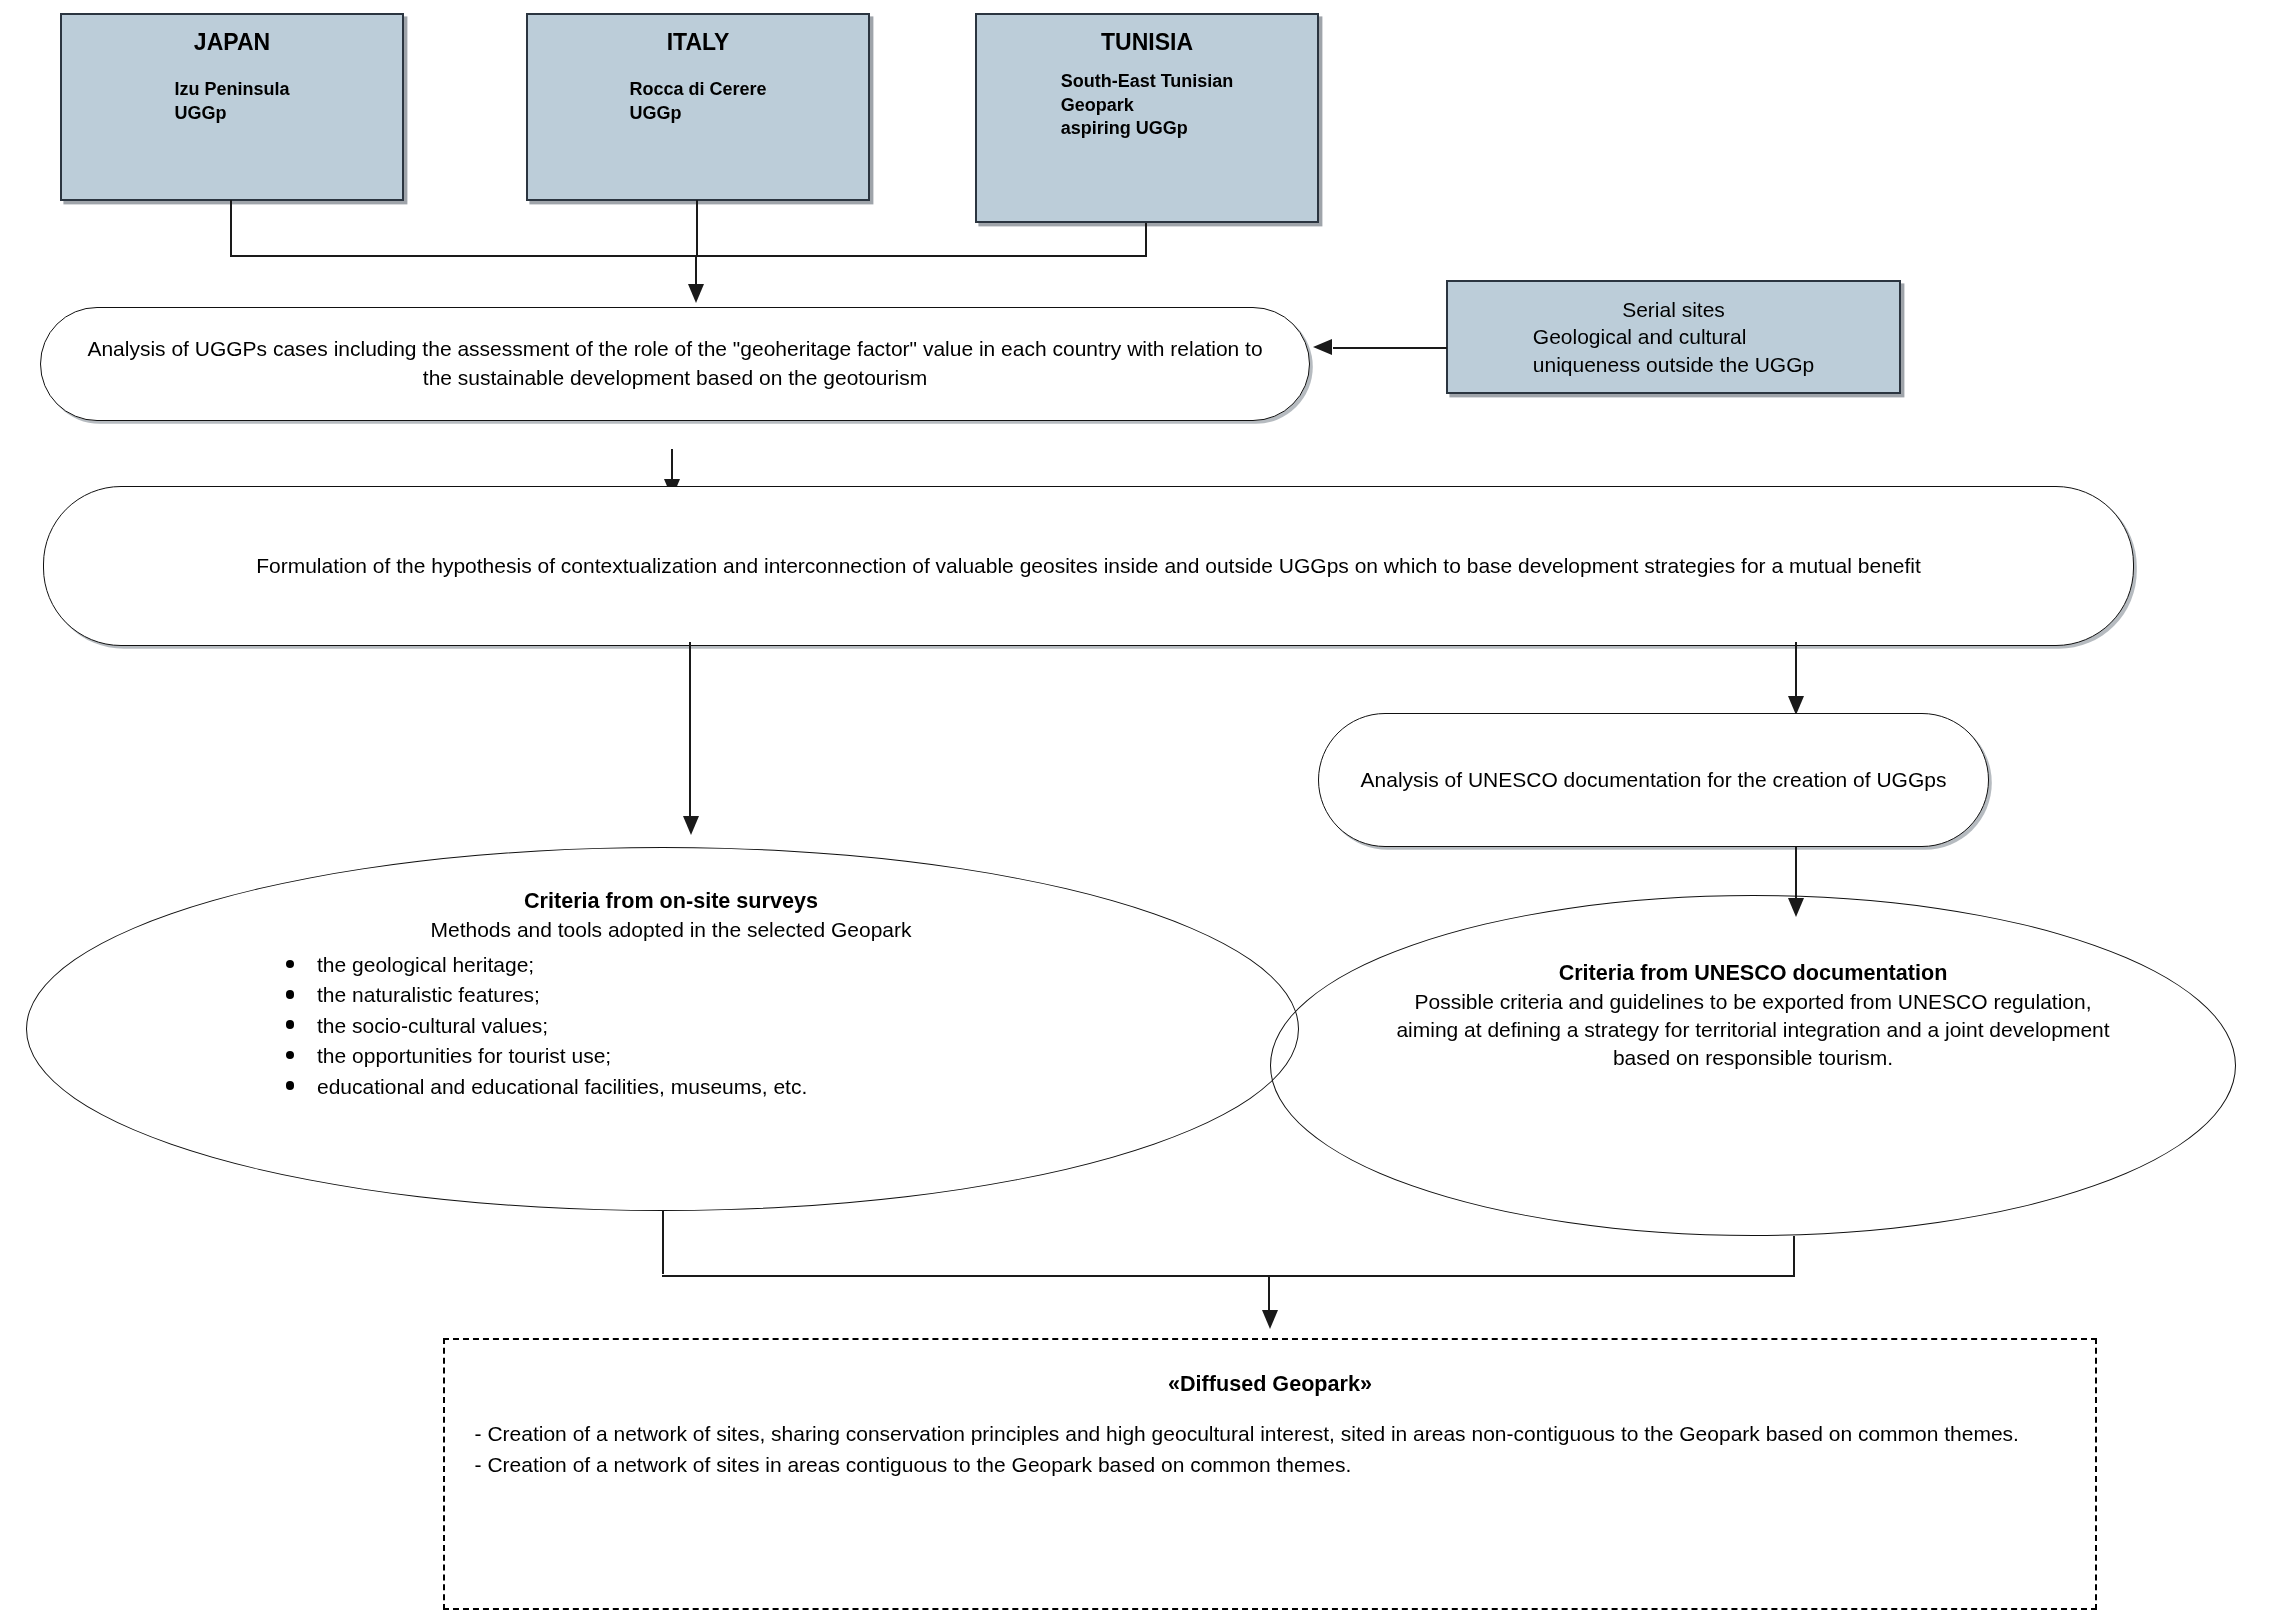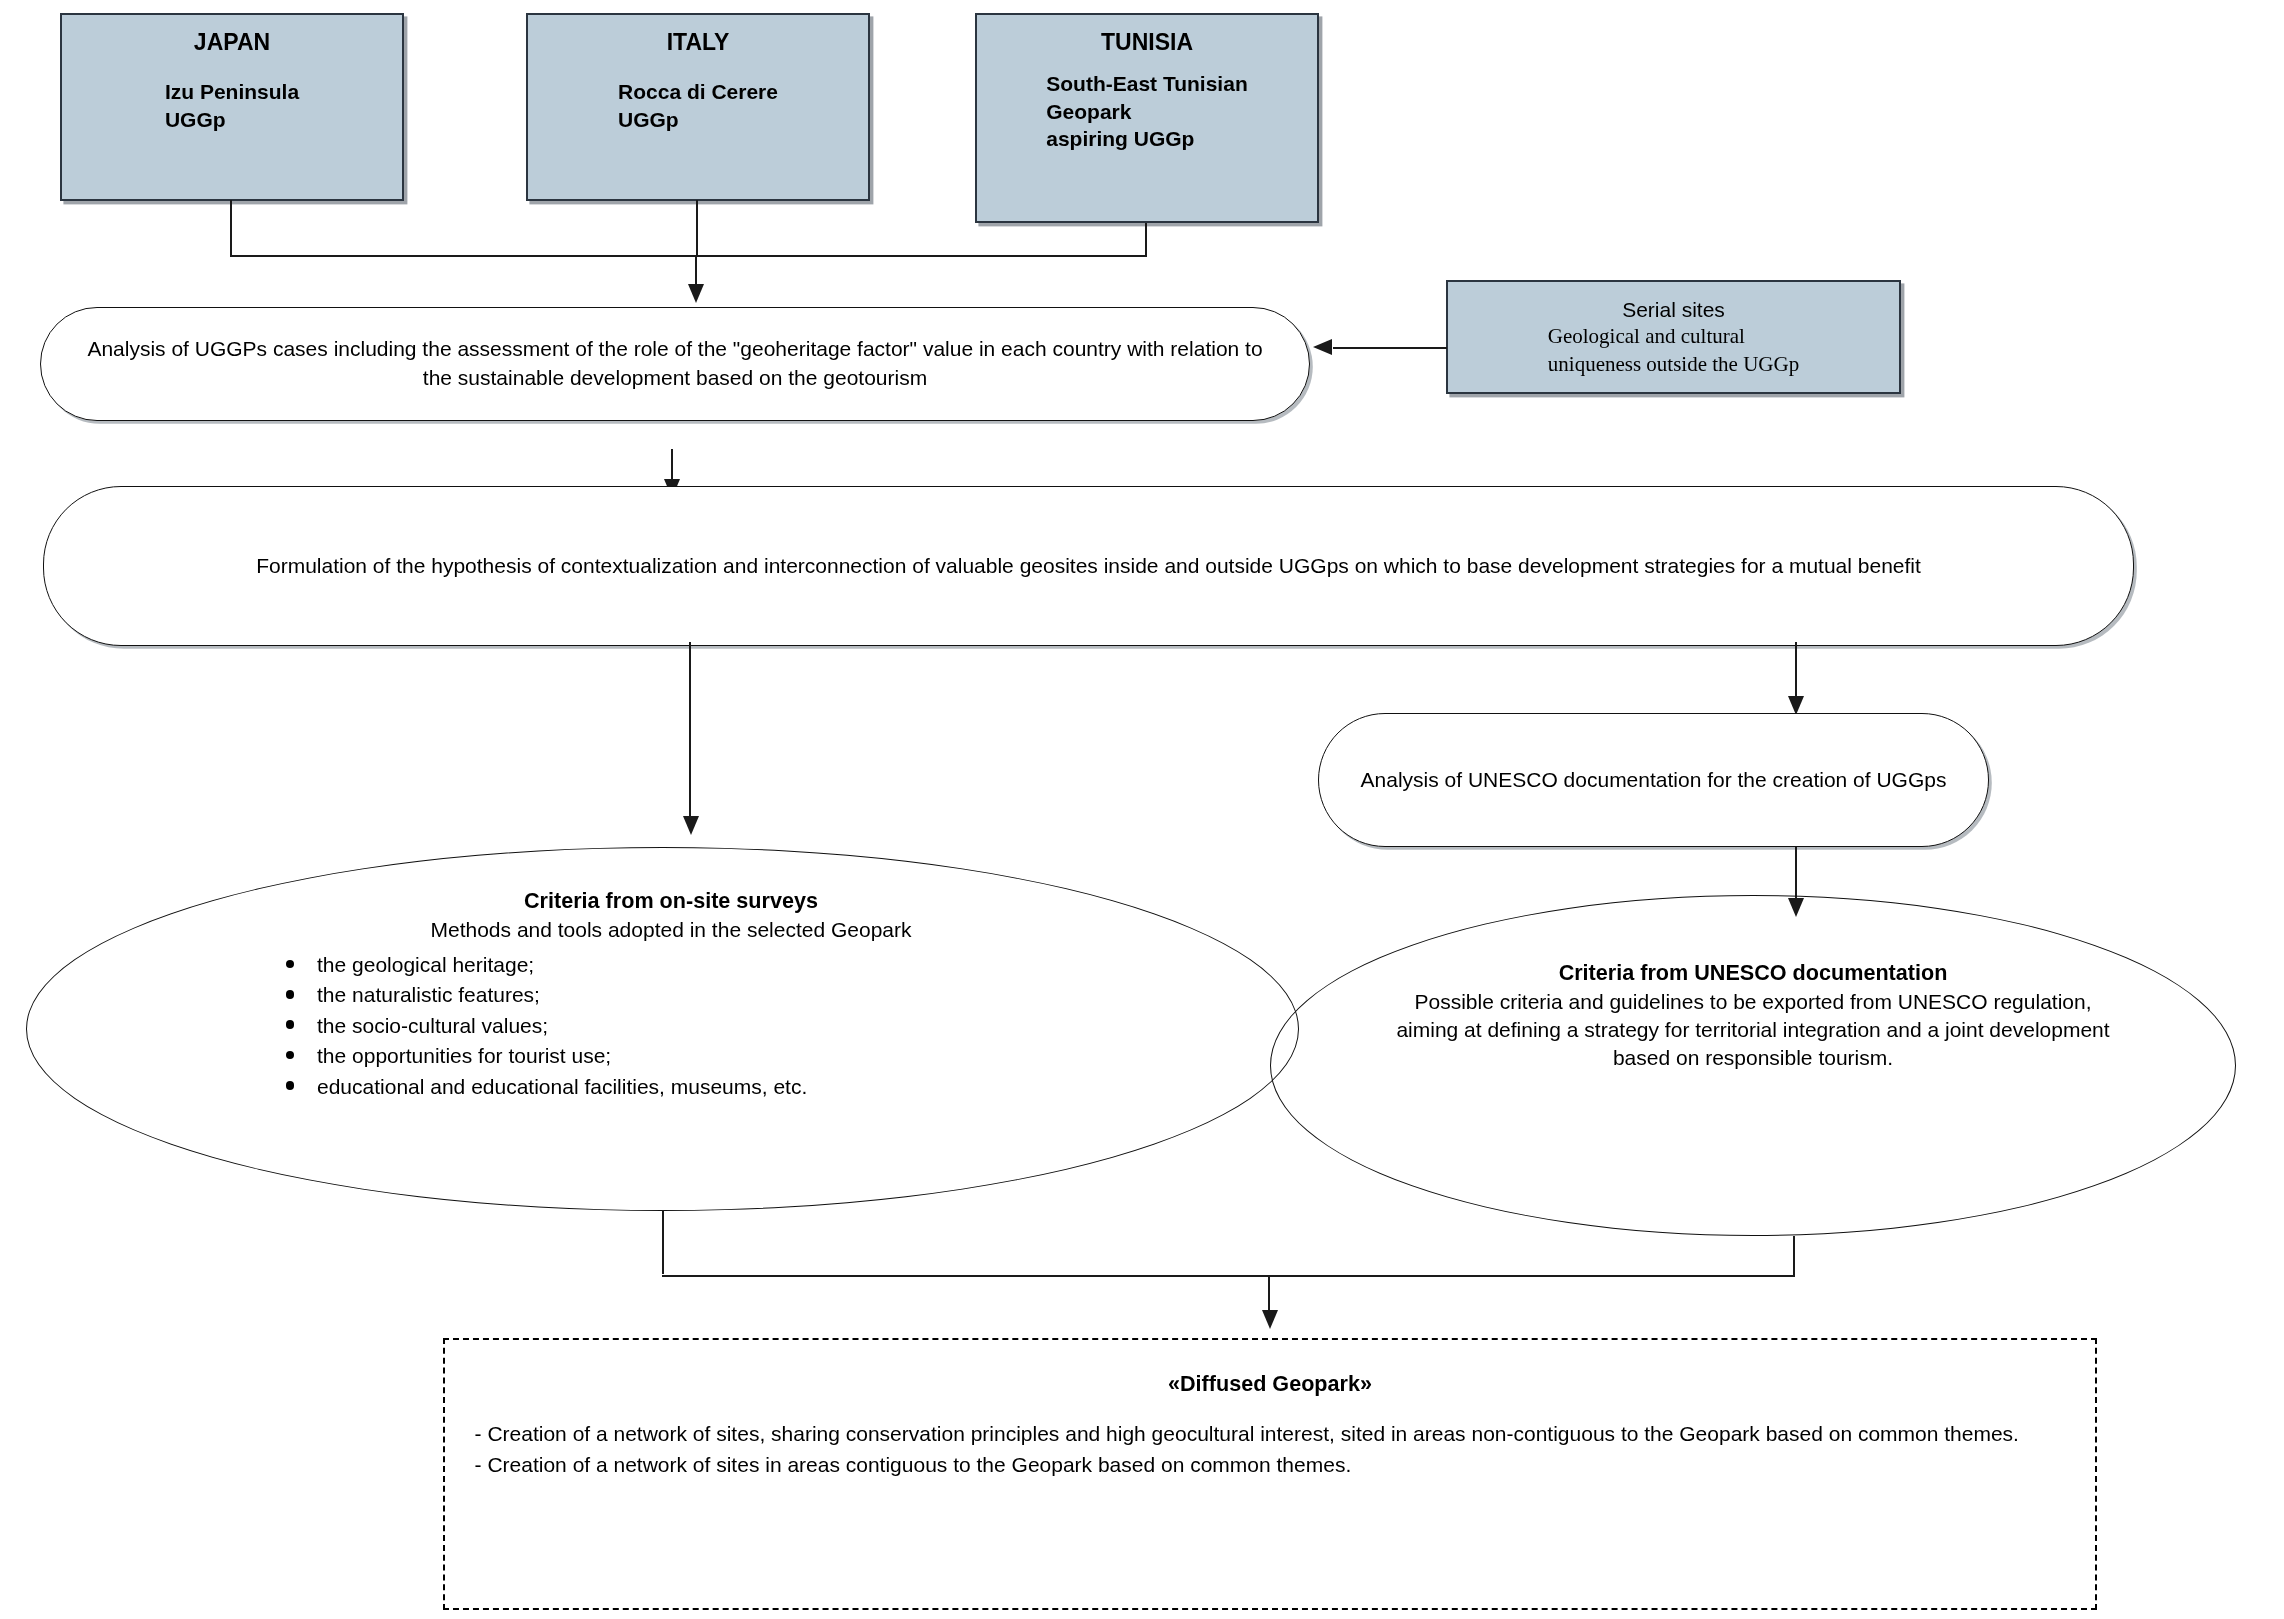--- a/index.html
+++ b/index.html
@@ -9,21 +9,21 @@
   
   .countrybox{
     position:absolute;
     background:#bccdd9;
     border:2.3px solid #2b3540;
     box-sizing:border-box;
     box-shadow:3.4px 3.4px 0 0 rgba(80,90,100,.55);
     display:flex;flex-direction:column;align-items:center;justify-content:flex-start;
   }
   .countrybox .cb-title{font-weight:bold;font-size:23px;margin-top:14.8px;}
-  .countrybox .cb-sub{font-weight:bold;font-size:21px;line-height:1.32;}
+  .countrybox .cb-sub{font-weight:bold;font-size:18px;line-height:1.32;}
 
   
   .serialbox{
     position:absolute;
     background:#bccdd9;
     border:2.3px solid #2b3540;
     box-sizing:border-box;
     box-shadow:3.4px 3.4px 0 0 rgba(80,90,100,.55);
     display:flex;flex-direction:column;align-items:center;justify-content:center;
     font-size:21px;line-height:1.30;
@@ -111,21 +111,21 @@
   <div class="ln hln" style="left:230px;top:255px;width:917px;"></div>
   <div class="ln vln" style="left:695px;top:255px;height:35px;"></div>
   <div class="arrow-down" style="left:688px;top:284px;"></div>
 
   <div class="roundbox" style="left:40px;top:307px;width:1270px;height:114px;border-radius:71px;">
     <div class="rb-text">Analysis of UGGPs cases including the assessment of the role of the "geoheritage factor" value in each country with relation to the sustainable development based on the geotourism</div>
   </div>
 
   <div class="serialbox" style="left:1446px;top:280px;width:455px;height:114px;">
     <div class="ss-title">Serial sites</div>
-    <div style="white-space:pre-line;font-family:Liberation Serif, serif;">Geological and cultural
+    <div style="white-space:pre-line;">Geological and cultural
 uniqueness outside the UGGp</div>
   </div>
 
   <div class="ln hln" style="left:1333px;top:347px;width:114px;"></div>
   <div class="arrow-left" style="left:1313px;top:339px;"></div>
 
   <div class="ln vln" style="left:671px;top:449px;height:35px;"></div>
   <div class="arrow-down" style="left:664px;top:479px;"></div>
 
   <div class="roundbox" style="left:43px;top:486px;width:2091px;height:160px;border-radius:78px;">

